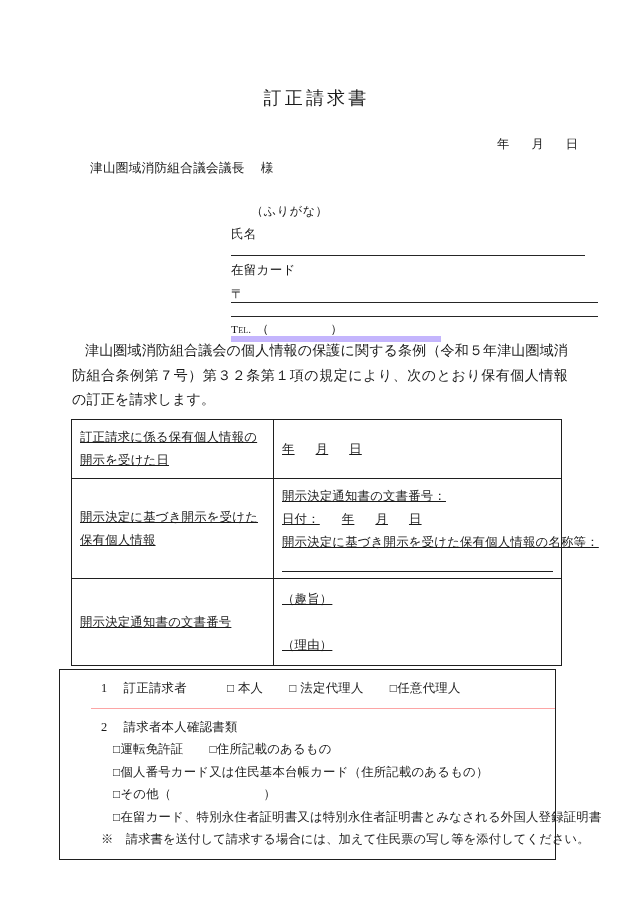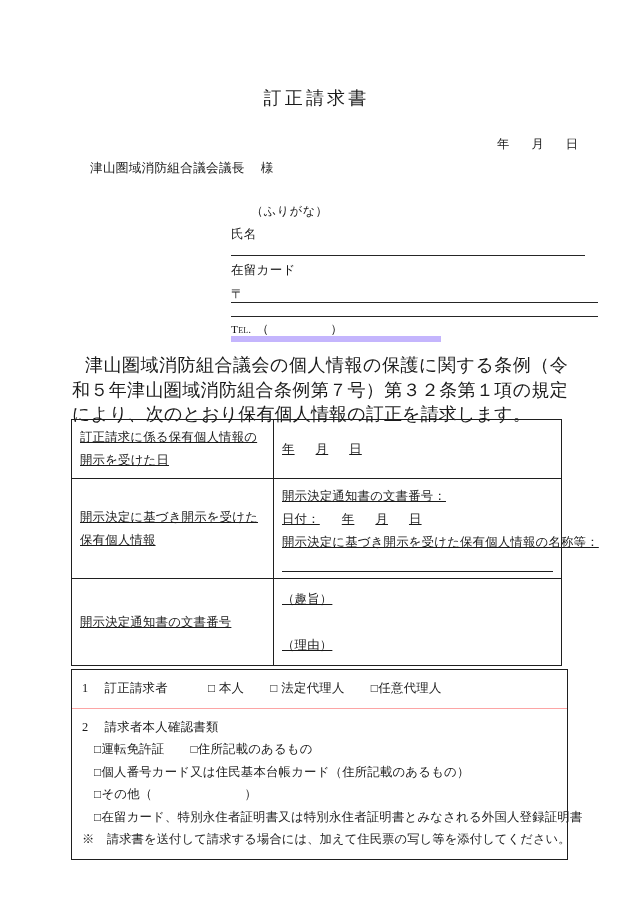--- a/index.html
+++ b/index.html
@@ -113,23 +113,23 @@
     line-height: 1.15;
   }
   .tel-paren { font-size: 12.2px; line-height: 1.1; }
   .tel-gap { display: inline-block; width: 62px; }
   .tel-tail { display: inline-block; width: 98px; }
 
   
   .body-para {
     position: absolute;
     left: 72px;
-    top: 353px;
+    top: 339px;
     width: 496px;
-    font-size: 18px;
+    font-size: 14px;
     line-height: 24.5px;
     text-align: justify;
     text-indent: 13px;
     letter-spacing: 0.15px;
   }
 
   
   .main-table {
     position: absolute;
     left: 71px;
@@ -160,25 +160,26 @@
     margin-top: 3px;
     width: 100%;
   }
   .row3-cell { vertical-align: top; padding-top: 6px; height: 74px; }
   .row3-cell .gap { display: block; height: 23px; }
   .label-vcenter { vertical-align: middle; }
 
   
   .bottom-box {
     position: absolute;
-    left: 71px;
+    left: 59px;
     top: 669px;
     width: 497px;
     border: 1px solid #1f1f1f;
     box-sizing: border-box;
+    padding-left: 31px;
   }
   .bb-row { padding: 7px 10px 8px 10px; }
   .bb-row.divider { border-top: 1px solid #fca5a5; }
   .bb-line {
     font-size: 12.4px;
     line-height: 22.5px;
     letter-spacing: 0.2px;
     white-space: nowrap;
   }
   .bb-line.num { letter-spacing: 0.3px; }

